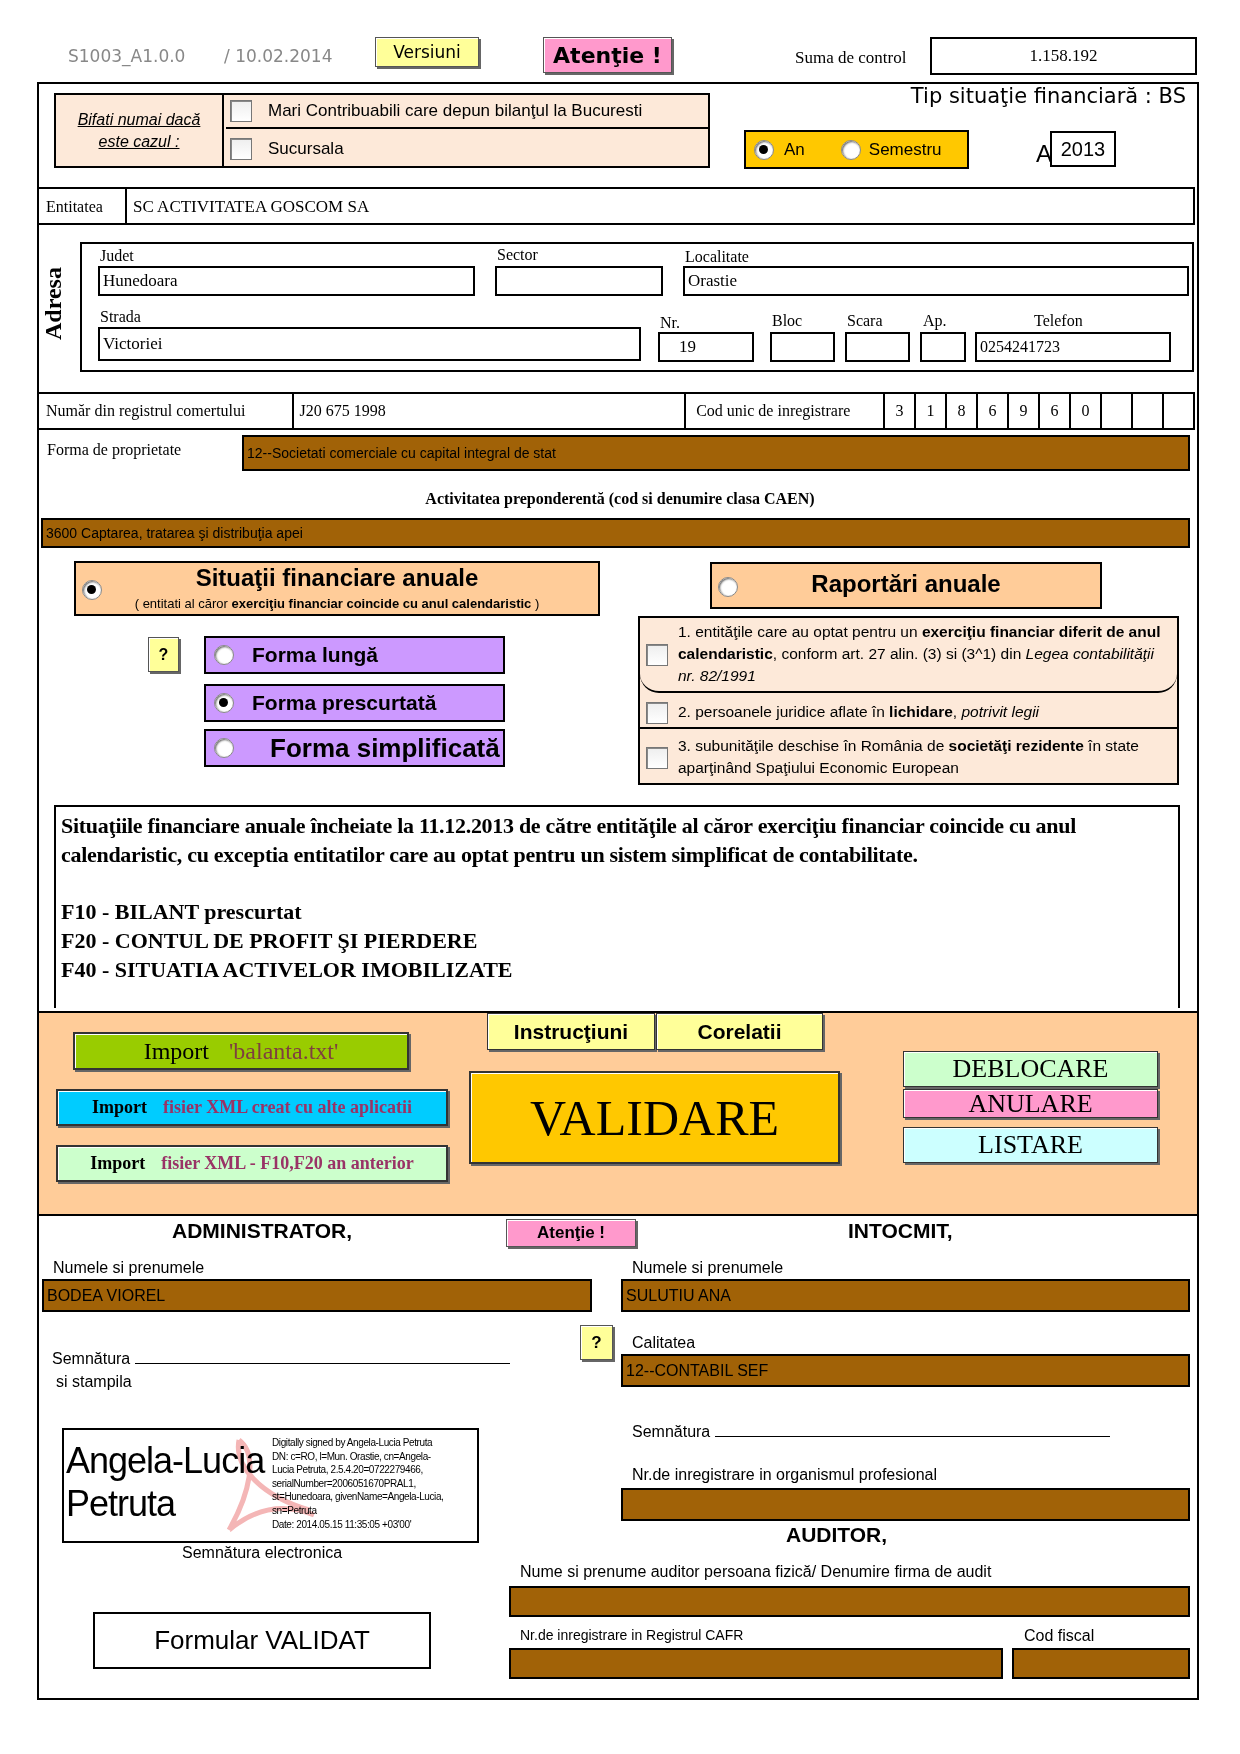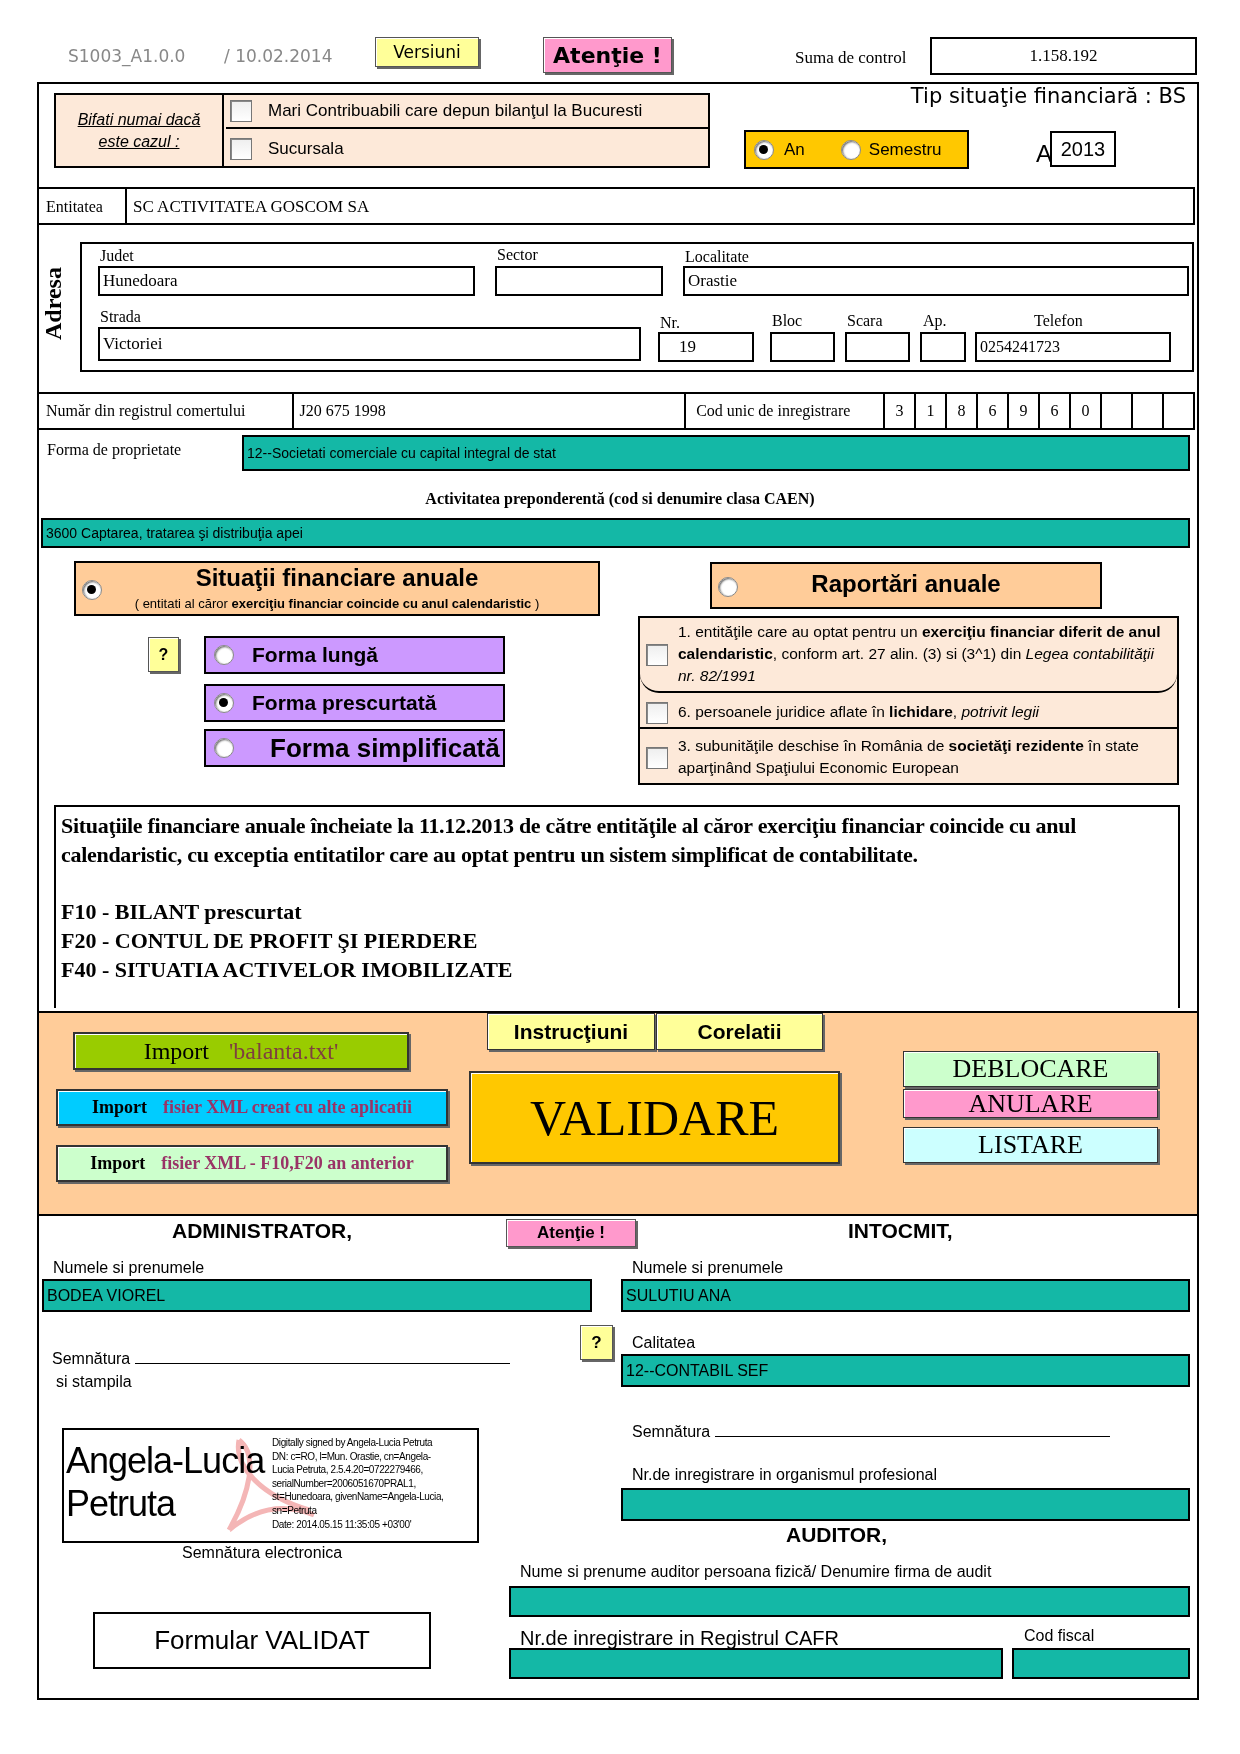--- a/index.html
+++ b/index.html
@@ -7,21 +7,21 @@
   .abs{position:absolute;box-sizing:border-box;}
   .serif{font-family:"Liberation Serif",serif;}
   .sans{font-family:"DejaVu Sans","Liberation Sans",sans-serif;}
   .box{border:2px solid #000;background:#fff;}
   .btn3d{border:1px solid #555;box-shadow:2px 2px 0 #666, inset 1px 1px 0 #fff;cursor:pointer;display:flex;align-items:center;justify-content:center;}
   .cb{width:20px;height:20px;border:1px solid #777;background:linear-gradient(#eee,#fff);box-shadow:inset 1px 1px 0 #888;display:inline-block;}
   .radio{width:18px;height:18px;border-radius:50%;border:1px solid #888;background:#fff;box-shadow:inset 1px 1px 2px #666;position:relative;display:inline-block;}
   .radio.on::after{content:"";position:absolute;left:4px;top:4px;width:9px;height:9px;border-radius:50%;background:#000;}
   .lbl{font-size:16px;}
   .field{border:2px solid #000;background:#fff;display:flex;align-items:center;padding-left:3px;font-family:"Liberation Serif",serif;font-size:17px;}
-  .sfield{border:2px solid #000;background:#14b8a6;display:flex;align-items:center;padding-left:3px;font-size:16px;}
+  .sfield{border:2px solid #000;background:#a16207;display:flex;align-items:center;padding-left:3px;font-size:16px;}
 </style>
 </head>
 <body>
 
 <div class="abs sans" style="left:68px;top:46px;font-size:17px;color:#888;">S1003_A1.0.0</div>
 <div class="abs sans" style="left:224px;top:46px;font-size:17px;color:#888;">/ 10.02.2014</div>
 <div class="abs btn3d sans" style="left:375px;top:37px;width:104px;height:30px;background:#FFFF99;font-size:17px;">Versiuni</div>
 <div class="abs btn3d sans" style="left:543px;top:37px;width:129px;height:36px;background:#FF99CC;font-size:22px;font-weight:bold;">Atenţie !</div>
 <div class="abs serif" style="left:795px;top:48px;font-size:17px;">Suma de control</div>
 <div class="abs box serif" style="left:930px;top:37px;width:267px;height:38px;font-size:17px;display:flex;align-items:center;justify-content:center;">1.158.192</div>
@@ -138,21 +138,21 @@
 <div class="abs" style="left:638px;top:616px;width:541px;height:169px;border:2px solid #000;background:#FDE9D9;">
   <div class="abs" style="left:0;top:0;width:537px;height:75px;border-bottom:2px solid #000;border-radius:19px;">
     <span class="cb" style="position:absolute;left:6px;top:26px;"></span>
     <div class="abs" style="left:38px;top:3px;width:497px;font-size:15.5px;line-height:22px;">
       <span> 1. entităţile care au optat pentru un </span><b>exerciţiu financiar diferit de anul calendaristic</b><span>, conform art. 27 alin. (3) si (3^1) din </span><i>Legea contabilităţii nr. 82/1991</i>
     </div>
   </div>
   <div class="abs" style="left:0;top:77px;width:537px;height:34px;border-bottom:2px solid #000;">
     <span class="cb" style="position:absolute;left:6px;top:7px;"></span>
     <div class="abs" style="left:38px;top:6px;width:497px;font-size:15.5px;line-height:22px;">
-      <span> 6. persoanele juridice aflate în </span><b>lichidare</b><span>, </span><i>potrivit legii</i>
+      <span> 2. persoanele juridice aflate în </span><b>lichidare</b><span>, </span><i>potrivit legii</i>
     </div>
   </div>
   <div class="abs" style="left:0;top:113px;width:537px;height:52px;">
     <span class="cb" style="position:absolute;left:6px;top:16px;"></span>
     <div class="abs" style="left:38px;top:4px;width:497px;font-size:15.5px;line-height:22px;">
       <span> 3. subunităţile deschise în România de </span><b>societăţi rezidente</b><span> în state aparţinând Spaţiului Economic European</span><i></i>
     </div>
   </div>
 </div>
 
@@ -225,16 +225,16 @@
 <div class="abs sfield" style="left:621px;top:1354px;width:569px;height:33px;">12--CONTABIL SEF</div>
 <div class="abs" style="left:632px;top:1423px;font-size:16px;">
   <span>Semnătura </span><span style="display:inline-block;width:395px;border-bottom:1px solid #000;"></span>
 </div>
 <div class="abs" style="left:632px;top:1466px;font-size:16px;">Nr.de inregistrare in organismul profesional</div>
 <div class="abs sfield" style="left:621px;top:1488px;width:569px;height:33px;"></div>
 
 <div class="abs" style="left:786px;top:1523px;font-size:21px;font-weight:bold;">AUDITOR,</div>
 <div class="abs" style="left:520px;top:1563px;font-size:16px;">Nume si prenume auditor persoana fizică/ Denumire firma de audit</div>
 <div class="abs sfield" style="left:509px;top:1586px;width:681px;height:31px;"></div>
-<div class="abs" style="left:520px;top:1627px;font-size:20px;">Nr.de inregistrare in Registrul CAFR</div>
+<div class="abs" style="left:520px;top:1627px;font-size:14px;">Nr.de inregistrare in Registrul CAFR</div>
 <div class="abs sfield" style="left:509px;top:1648px;width:494px;height:31px;"></div>
 <div class="abs" style="left:1024px;top:1627px;font-size:16px;">Cod fiscal</div>
 <div class="abs sfield" style="left:1012px;top:1648px;width:178px;height:31px;"></div>
 
 </body></html>

